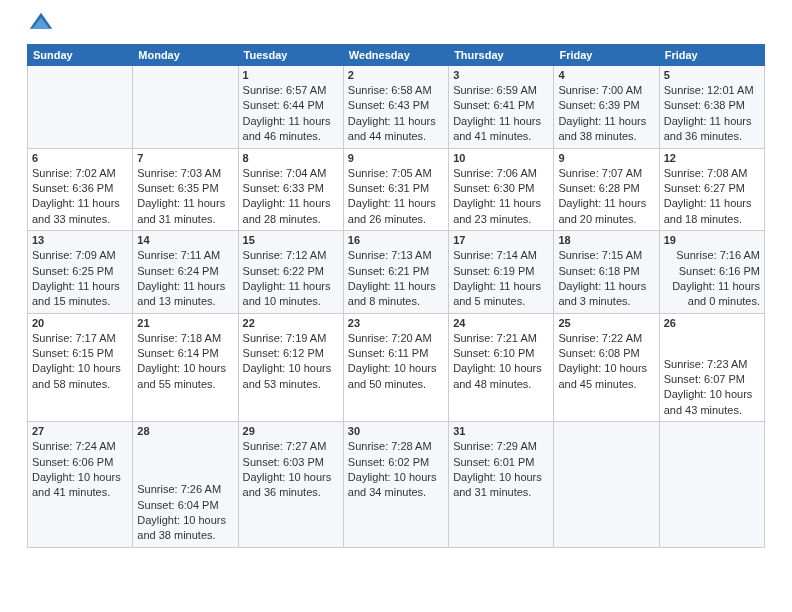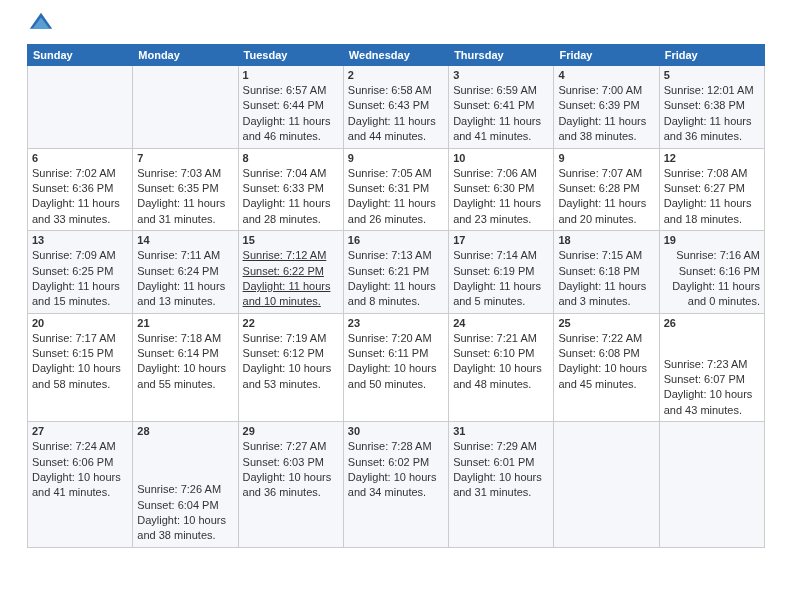--- a/index.html
+++ b/index.html
@@ -223,21 +223,21 @@
 Daylight: 11 hours and 15 minutes.</div>
           </td>
           <td>
             <span class="day-num">14</span>
             <div class="day-info" style="white-space: pre-line;">Sunrise: 7:11 AM
 Sunset: 6:24 PM
 Daylight: 11 hours and 13 minutes.</div>
           </td>
           <td>
             <span class="day-num">15</span>
-            <div class="day-info" style="white-space: pre-line; text-decoration: underline;">Sunrise: 7:12 AM
+            <div class="day-info" style="white-space: pre-line;">Sunrise: 7:12 AM
 Sunset: 6:22 PM
 Daylight: 11 hours and 10 minutes.</div>
           </td>
           <td>
             <span class="day-num">16</span>
             <div class="day-info" style="white-space: pre-line;">Sunrise: 7:13 AM
 Sunset: 6:21 PM
 Daylight: 11 hours and 8 minutes.</div>
           </td>
           <td>

